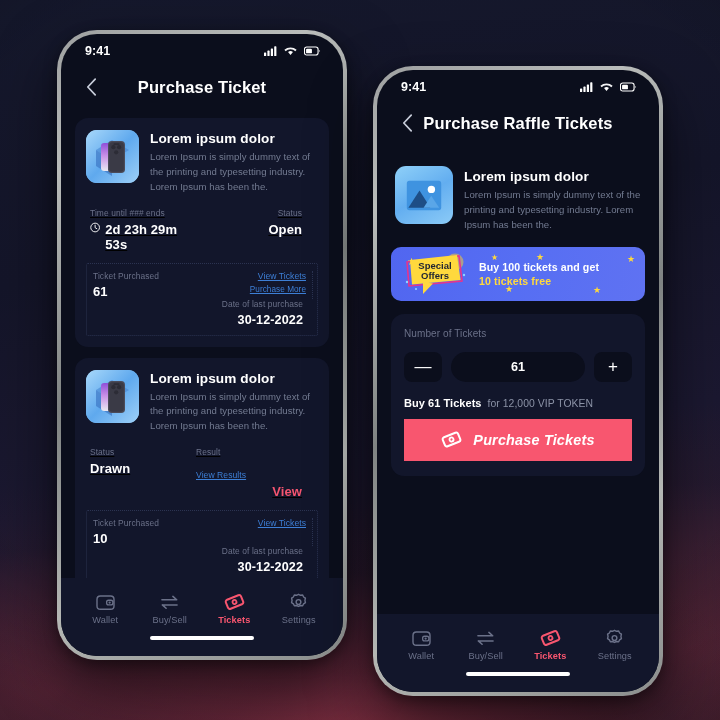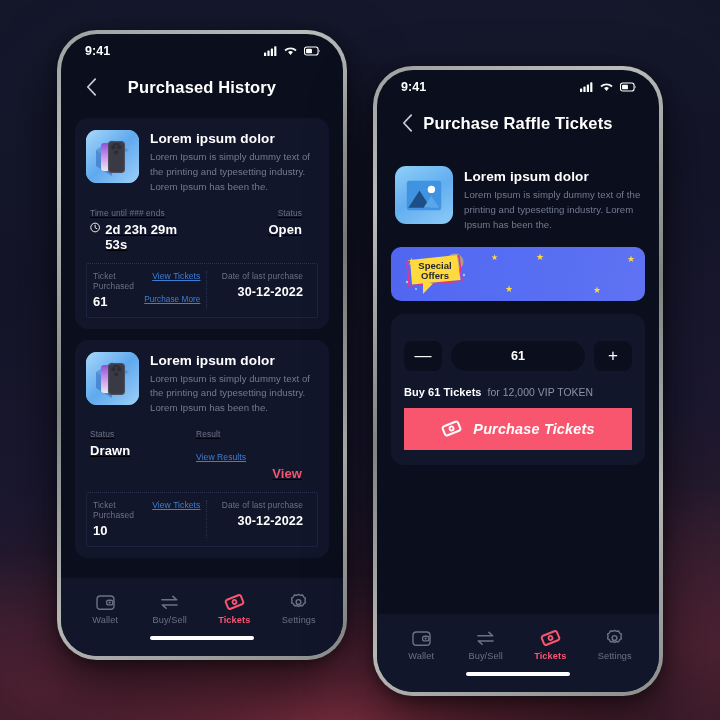--- a/index.html
+++ b/index.html
@@ -137,20 +137,21 @@
   .stat-value.lost { color: #f4546f; }
 
   .result-head { display: flex; align-items: baseline; justify-content: flex-end; gap: 13px; margin-bottom: 4px; flex-direction: column; }
 
   
   .stats-bottom {
     display: flex;
     border: 1px dotted #2b3351;
     border-radius: 2px;
     padding: 7px 4px 8px 6px;
+    flex-direction: column;
   }
   .stats-bottom .cellL {
     flex: 0 0 52%;
     border-right: 1px dotted #2b3351;
     padding-right: 6px;
     display: flex; flex-direction: column;
   }
   .stats-bottom .cellR {
     flex: 1 1 auto;
     text-align: right;
@@ -268,21 +269,21 @@
         </svg>
       </div>
     </div>
 
     <div class="navbar">
       <div class="back-btn">
         <svg width="11" height="18" viewBox="0 0 11 18">
           <path d="M9.2 1.2 L1.8 9 L9.2 16.8" fill="none" stroke="#c6cbd8" stroke-width="1.7" stroke-linecap="round" stroke-linejoin="round"></path>
         </svg>
       </div>
-      <div class="nav-title">Purchased History</div>
+      <div class="nav-title">Purchase Ticket</div>
     </div>
 
     <div class="body-scroll">
 
       <div class="card">
         <div class="card-head">
           <div class="thumb device">
             <svg width="53" height="53" viewBox="0 0 53 53">
               <defs>
                 <linearGradient id="lp1" x1="0" y1="0" x2="1" y2="1">
@@ -509,23 +510,28 @@
             <path d="M11 9 L58 4 L61.5 29 L13 33.5 Z" fill="#ffd93d"></path>
             <path d="M24 31 L24 43 L34 32.5 Z" fill="#ffd93d"></path>
             <text x="36" y="17.6" font-family="Liberation Sans, sans-serif" font-size="9.5" font-weight="700" fill="#1d2233" text-anchor="middle">Special</text>
             <text x="36" y="27.6" font-family="Liberation Sans, sans-serif" font-size="9.5" font-weight="700" fill="#1d2233" text-anchor="middle">Offers</text>
             <circle cx="8" cy="31" r="1.2" fill="#8fd4ff"></circle>
             <circle cx="65" cy="24" r="1.2" fill="#8fd4ff"></circle>
             <circle cx="17" cy="38" r="1.1" fill="#8fd4ff"></circle>
           </svg>
         </div>
 
+        <div class="offer-text">
+          <div class="offer-l1">Buy 100 tickets and get</div>
+          <div class="offer-l2">10 tickets free</div>
+        </div>
       </div>
 
       <div class="panel">
+        <div class="panel-label">Number of Tickets</div>
 
         <div class="stepper">
           <div class="step-btn">
             <span>—</span>
           </div>
           <div class="qty-box">
             <span>61</span>
           </div>
           <div class="step-btn">
             <span>+</span>

